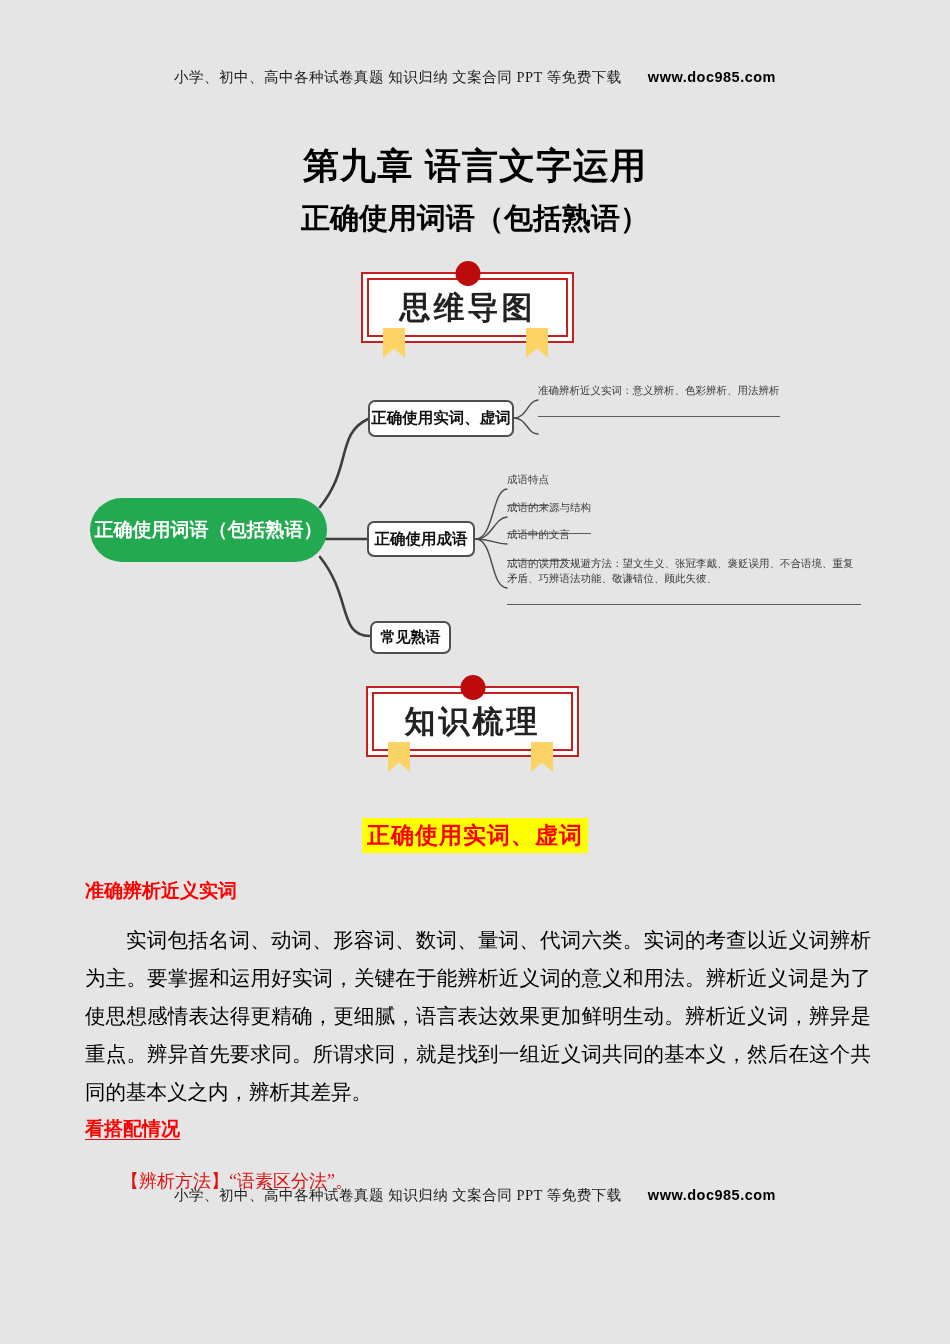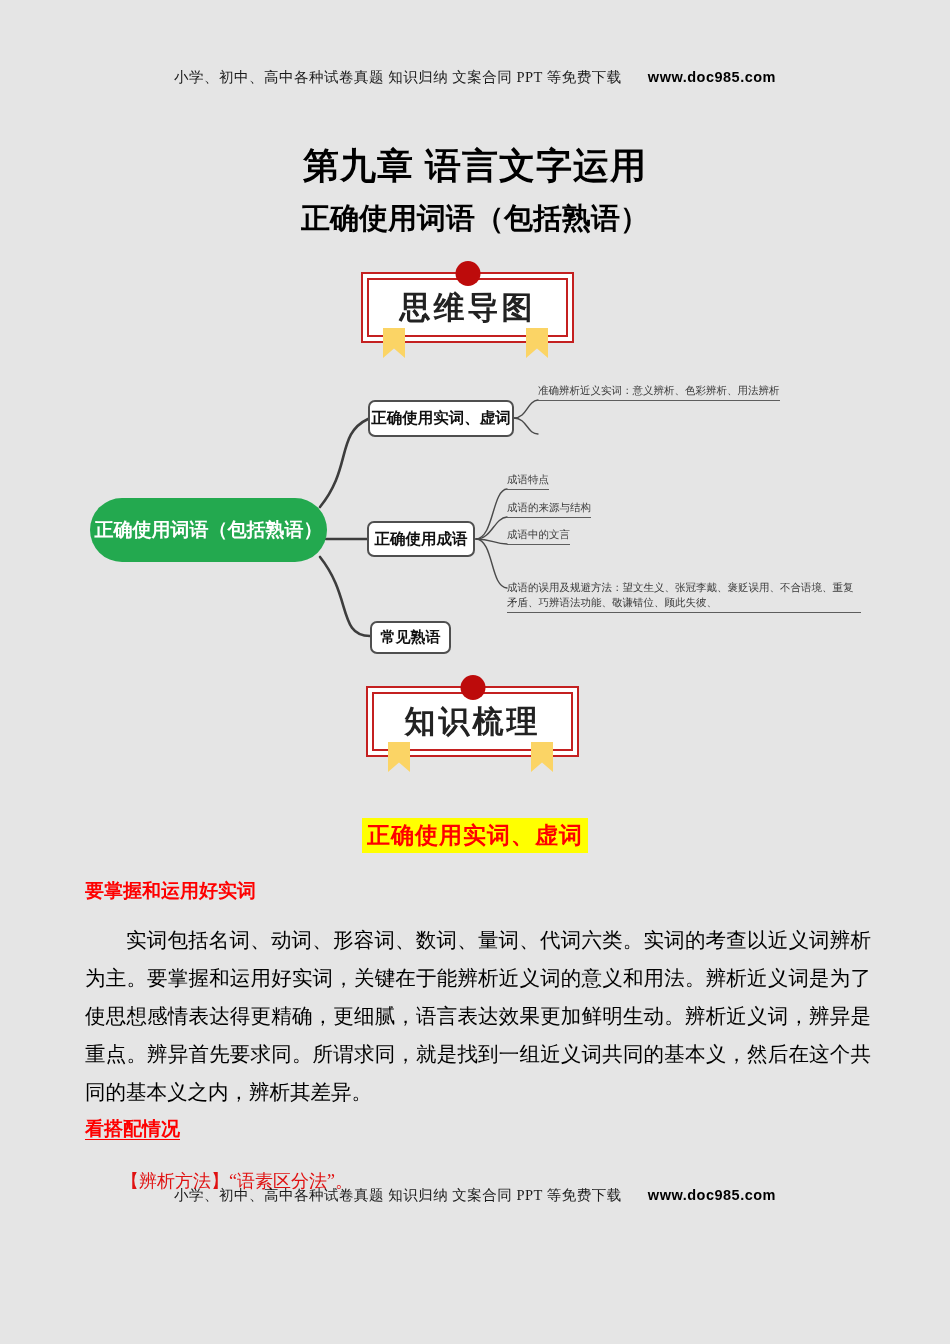--- a/index.html
+++ b/index.html
@@ -82,24 +82,24 @@
     font-family: "Liberation Sans", "DejaVu Sans", sans-serif;
     font-weight: 700; color: #111;
   }
   .mm-node-1 { left: 368px; top: 400px; width: 146px; height: 37px; font-size: 15.5px; }
   .mm-node-2 { left: 367px; top: 521px; width: 108px; height: 36px; font-size: 15.5px; }
   .mm-node-3 { left: 370px; top: 621px; width: 81px;  height: 33px; font-size: 15px; }
   .mm-leaf {
     position: absolute;
     font-family: "Liberation Sans", "DejaVu Sans", sans-serif;
     font-size: 10.5px; line-height: 15px; color: #3a3a3a;
-    padding-bottom: 2px; border-bottom: 1.5px solid #5d5d5d;
+    padding-bottom: 18px; border-bottom: 1.5px solid #5d5d5d;
     white-space: nowrap;
   }
-  .mm-leaf.wrap { white-space: normal; margin-top: 24px; }
+  .mm-leaf.wrap { white-space: normal; }
   .leaf-1a { left: 538px; top: 383px; }
   .leaf-1b { left: 538px; top: 417px; }
   .leaf-2a { left: 507px; top: 472px; }
   .leaf-2b { left: 507px; top: 500px; }
   .leaf-2c { left: 507px; top: 527px; }
   .leaf-2d { left: 507px; top: 556px; width: 354px; }
 
   
   .highlight-heading-wrap {
     position: absolute; top: 818px; left: 0; width: 100%; text-align: center;
@@ -184,21 +184,21 @@
     <div class="ribbon rb-right"></div>
     <div class="banner-inner">
       <span class="banner-text">知识梳理</span>
     </div>
   </div>
 
   <div class="highlight-heading-wrap">
     <span class="highlight-heading">正确使用实词、虚词</span>
   </div>
 
-  <div class="red-subheading sub1">要掌握和运用好实词</div>
+  <div class="red-subheading sub1">准确辨析近义实词</div>
 
   <p class="body-paragraph">实词包括名词、动词、形容词、数词、量词、代词六类。实词的考查以近义词辨析为主。要掌握和运用好实词，关键在于能辨析近义词的意义和用法。辨析近义词是为了使思想感情表达得更精确，更细腻，语言表达效果更加鲜明生动。辨析近义词，辨异是重点。辨异首先要求同。所谓求同，就是找到一组近义词共同的基本义，然后在这个共同的基本义之内，辨析其差异。</p>
 
   <div class="red-subheading sub2">看搭配情况</div>
 
   <div class="method-line">【辨析方法】“语素区分法”。</div>
 
   <div class="pagebar ftr">
     <span>小学、初中、高中各种试卷真题 知识归纳 文案合同 PPT 等免费下载</span>
     <span class="site">www.doc985.com</span>

